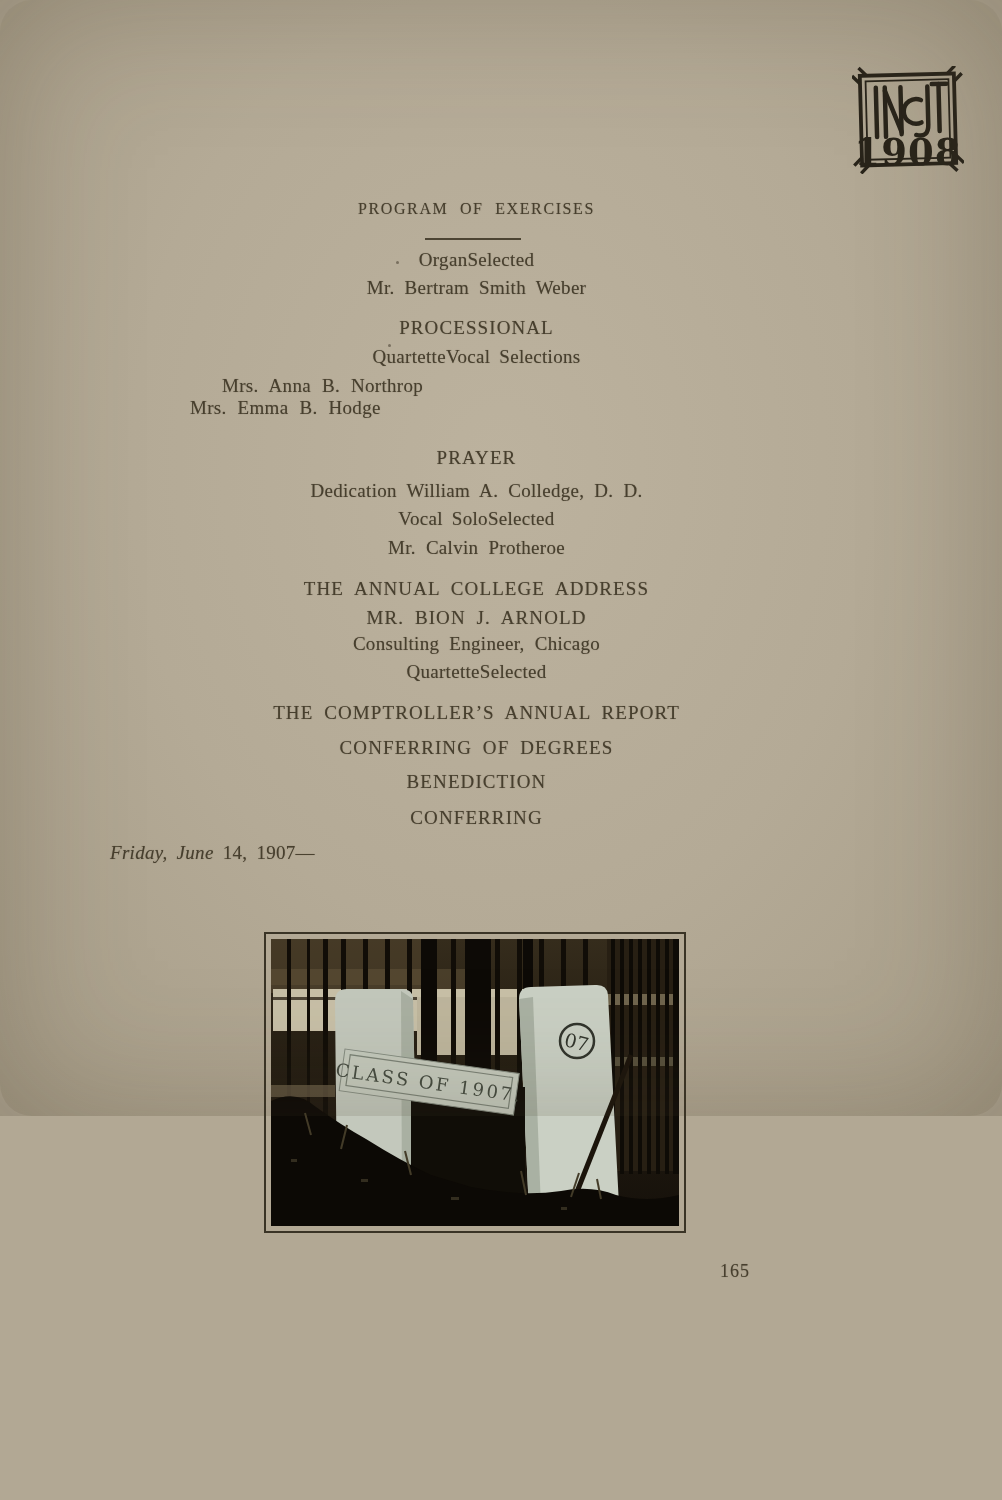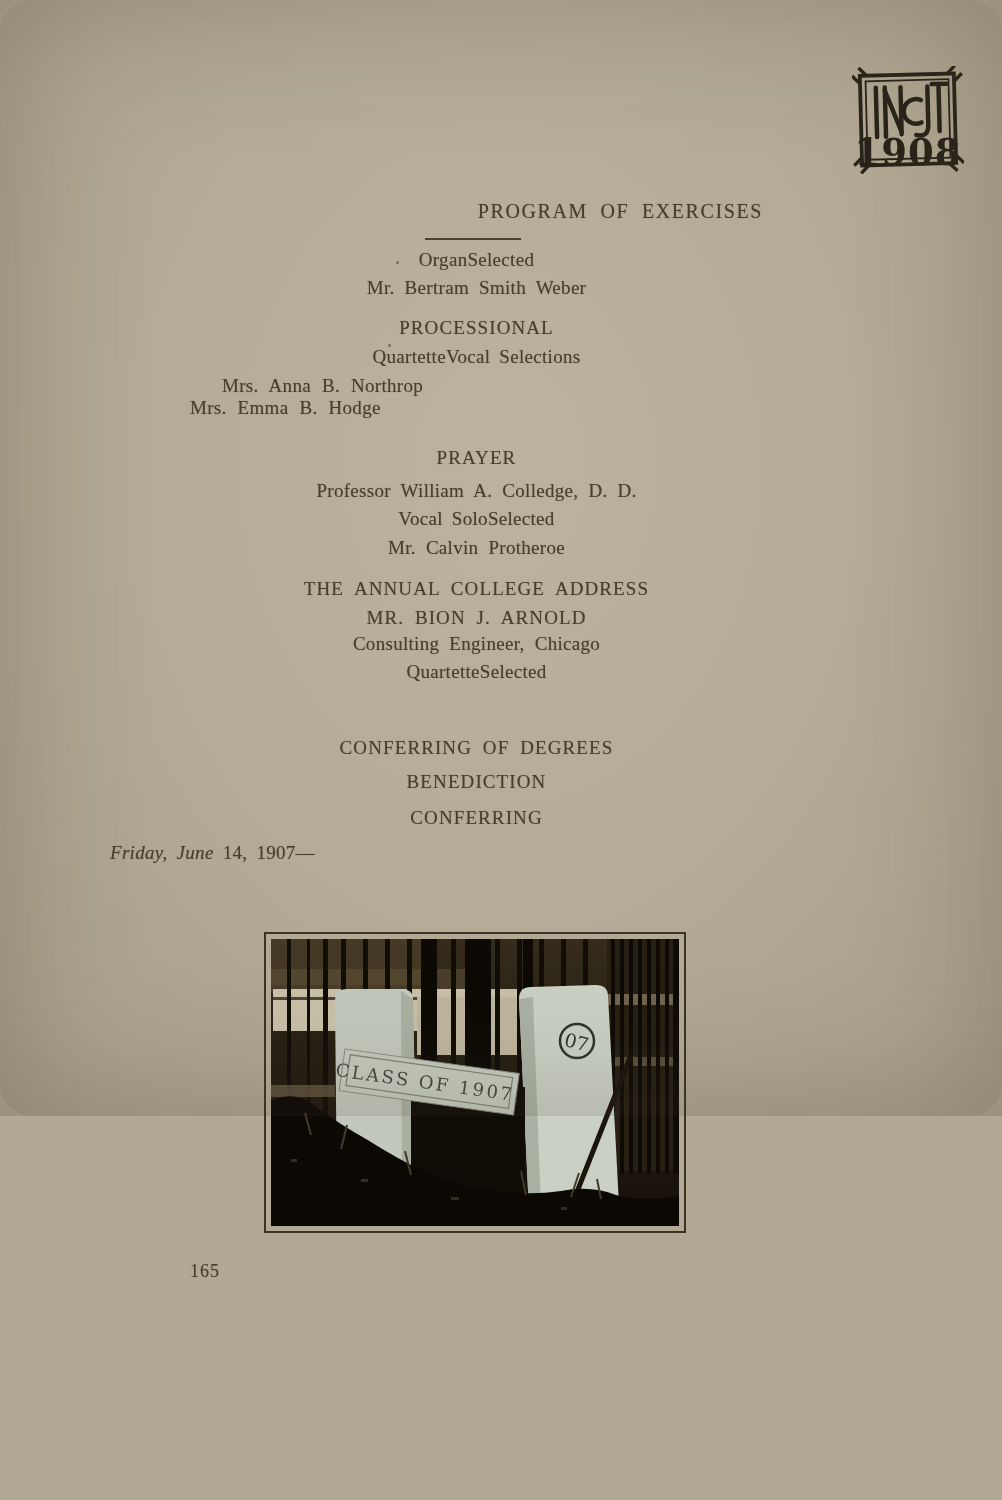--- a/index.html
+++ b/index.html
@@ -15,34 +15,34 @@
     border-radius:32px;
   }
   .page::after{
     content:"";position:absolute;inset:0;pointer-events:none;
     box-shadow:inset 0 0 140px rgba(72,62,42,.28);
   }
   .abs{position:absolute;}
   .prog{left:190px;width:573px;}
   .t-center{text-align:center;}
   .ink{color:#473f2e;text-shadow:0 0 1px rgba(72,62,45,.45);}
-  .title{font-size:20px;letter-spacing:1.6px;word-spacing:6px;text-align:right;}
+  .title{font-size:16px;letter-spacing:1.6px;word-spacing:6px;}
   .heading{font-size:19px;letter-spacing:1.1px;word-spacing:5px;}
   .body-line{font-size:19px;letter-spacing:.3px;word-spacing:5px;}
   .row{display:flex;justify-content:center;font-size:19px;letter-spacing:.3px;word-spacing:4px;}
   .names{display:flex;font-size:19px;letter-spacing:.3px;word-spacing:6px;flex-direction:column;}
   .names .lcell{width:356px;box-sizing:border-box;padding-left:32px;}
   .divider{height:2px;background:#4c4433;}
   .speck{position:absolute;border-radius:50%;background:rgba(70,60,45,.55);}
   .photo-frame{
     left:264px;top:932px;width:408px;height:287px;
     border:2px solid #3a3426;padding:5px;background:#b3a995;
   }
   .photo-frame svg{display:block;}
-  .pagenum{left:190px;top:1261px;width:560px;text-align:left;font-size:18px;letter-spacing:1px;}
+  .pagenum{left:190px;top:1261px;width:560px;text-align:right;font-size:18px;letter-spacing:1px;}
   .friday{left:110px;top:842px;font-size:19px;letter-spacing:.3px;word-spacing:4px;}
   .friday .it{font-style:italic;}
   .morning{left:160px;top:871px;font-size:19px;letter-spacing:.2px;word-spacing:3.5px;}
   .emblem{left:852px;top:66px;width:112px;height:108px;}
 </style>
 </head>
 <body>
 
 <div class="page">
 
@@ -88,37 +88,38 @@
     <span>Vocal Selections</span>
   </div>
   <div class="speck" style="left:388px;top:344px;width:3px;height:3px"></div>
 
   <div class="abs prog names ink" style="top:375px">
     <span class="lcell">Mrs. Anna B. Northrop</span>
     <span>Mrs. Emma B. Hodge</span>
   </div>
 
   <div class="abs prog t-center heading ink" style="top:447px">PRAYER</div>
-  <div class="abs prog t-center body-line ink" style="top:480px">Professor William A. Colledge, D. D.</div>
+  <div class="abs prog t-center body-line ink" style="top:480px">Dedication William A. Colledge, D. D.</div>
 
   <div class="abs prog row ink" style="top:508px">
     <span>Vocal Solo</span>
     <span>Selected</span>
   </div>
   <div class="abs prog t-center body-line ink" style="top:537px">Mr. Calvin Protheroe</div>
 
   <div class="abs prog t-center heading ink" style="top:578px">THE ANNUAL COLLEGE ADDRESS</div>
   <div class="abs prog t-center heading ink" style="top:607px">MR. BION J. ARNOLD</div>
   <div class="abs prog t-center body-line ink" style="top:633px">Consulting Engineer, Chicago</div>
 
   <div class="abs prog row ink" style="top:661px">
     <span>Quartette</span>
     <span>Selected</span>
   </div>
 
+  <div class="abs prog t-center heading ink" style="top:702px">THE COMPTROLLER’S ANNUAL REPORT</div>
   <div class="abs prog t-center heading ink" style="top:737px">CONFERRING OF DEGREES</div>
   <div class="abs prog t-center heading ink" style="top:771px">BENEDICTION</div>
   <div class="abs prog t-center heading ink" style="top:807px">CONFERRING</div>
 
   <div class="abs friday ink">
     <span class="it">Friday, June</span>
     <span>14, 1907—</span>
   </div>
 
   <div class="abs photo-frame">

